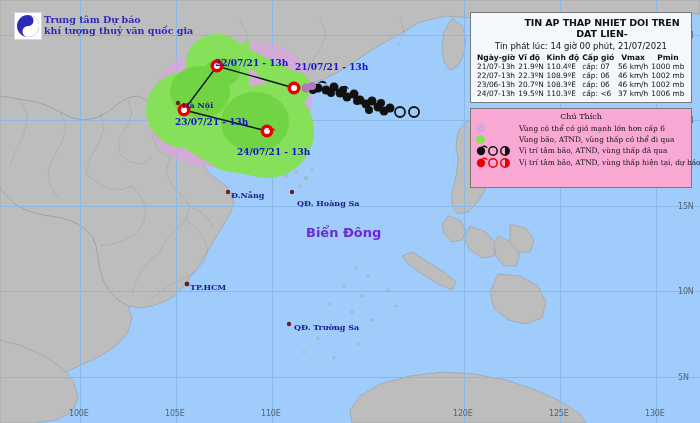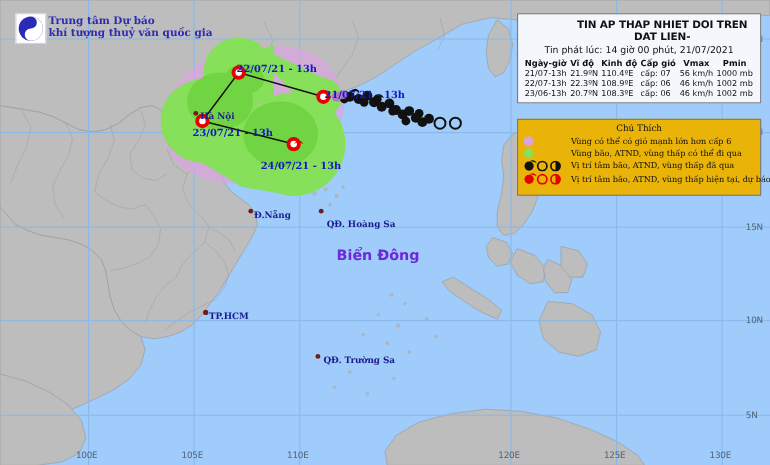--- a/index.html
+++ b/index.html
@@ -51,21 +51,21 @@
     padding: 0 1px; white-space: nowrap;
   }
   table.fc td {
     font-size: 7.4px; color: #111; text-align: left; padding: 0 1px; white-space: nowrap;
   }
   table.fc td.num, table.fc th.num { text-align: center; }
 
   
   #legend-panel {
     position: absolute; left: 470px; top: 108px; width: 222px;
-    background: #eab308; border: 1px solid #7a7a7a; padding: 3px 5px 8px 5px;
+    background: #f9a8d4; border: 1px solid #7a7a7a; padding: 3px 5px 18px 5px;
   }
   #legend-title {
     text-align: center; font-size: 8px; color: #111; margin-bottom: 2px;
     font-family: "DejaVu Serif", "Liberation Serif", serif;
   }
   .legend-row { display: flex; align-items: center; gap: 5px; margin-bottom: 1px; min-height: 10px; }
   .legend-syms { width: 38px; flex: none; display: flex; align-items: center; gap: 2px; }
   .legend-txt {
     font-size: 7.4px; color: #111; white-space: nowrap;
     font-family: "DejaVu Serif", "Liberation Serif", serif;
@@ -287,21 +287,21 @@
       <circle cx="178" cy="103" r="2.2"></circle>
       <circle cx="228" cy="192" r="2.2"></circle>
       <circle cx="187" cy="284" r="2.4"></circle>
       <circle cx="292" cy="192" r="2.2"></circle>
       <circle cx="289" cy="324" r="2.2"></circle>
     </g>
   </svg>
 
   <div id="map-labels">
       <div class="fc-label" style="left: 215px; top: 58px;">22/07/21 - 13h</div>
-      <div class="fc-label" style="left: 295px; top: 82px;">21/07/21 - 13h</div>
+      <div class="fc-label" style="left: 295px; top: 62px;">21/07/21 - 13h</div>
       <div class="fc-label" style="left: 175px; top: 117px;">23/07/21 - 13h</div>
       <div class="fc-label" style="left: 237px; top: 147px;">24/07/21 - 13h</div>
       <div class="city-label" style="left: 182px; top: 100px;">Hà Nội</div>
       <div class="city-label" style="left: 231px; top: 190px;">Đ.Nẵng</div>
       <div class="city-label" style="left: 190px; top: 282px;">TP.HCM</div>
       <div class="city-label" style="left: 297px; top: 198px;">QĐ. Hoàng Sa</div>
       <div class="city-label" style="left: 294px; top: 322px;">QĐ. Trường Sa</div>
     </div>
 
   <div class="sea-label" style="left:306px; top:225px;">Biển Đông</div>
@@ -352,20 +352,28 @@
             <td class="num">46 km/h</td>
             <td class="num">1002 mb</td>
           </tr>
           <tr>
             <td>23/06-13h</td>
             <td>20.7ºN</td>
             <td>108.3ºE</td>
             <td>cấp: 06</td>
             <td class="num">46 km/h</td>
             <td class="num">1002 mb</td>
+          </tr>
+          <tr>
+            <td>24/07-13h</td>
+            <td>19.5ºN</td>
+            <td>110.3ºE</td>
+            <td>cấp: &lt;6</td>
+            <td class="num">37 km/h</td>
+            <td class="num">1006 mb</td>
           </tr>
         </tbody>
     </table>
   </div>
 
   <div id="legend-panel">
     <div id="legend-title">Chú Thích</div>
     <div id="legend-items">
         <div class="legend-row">
           <div class="legend-syms">

